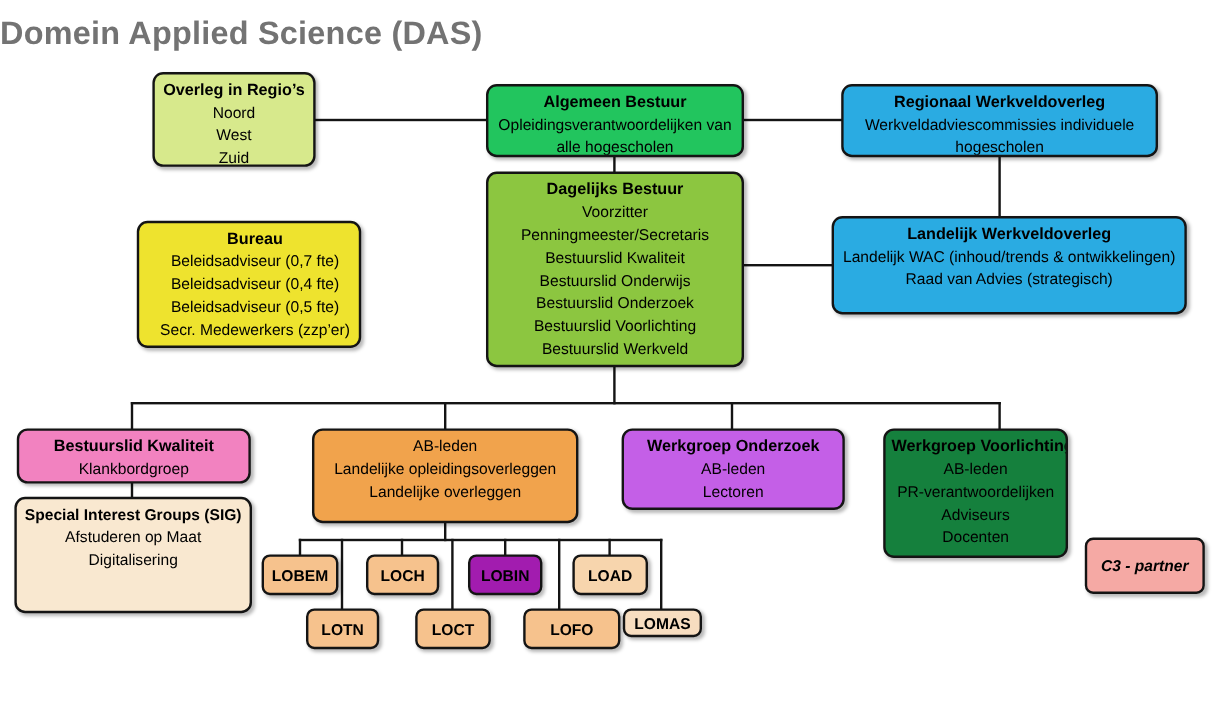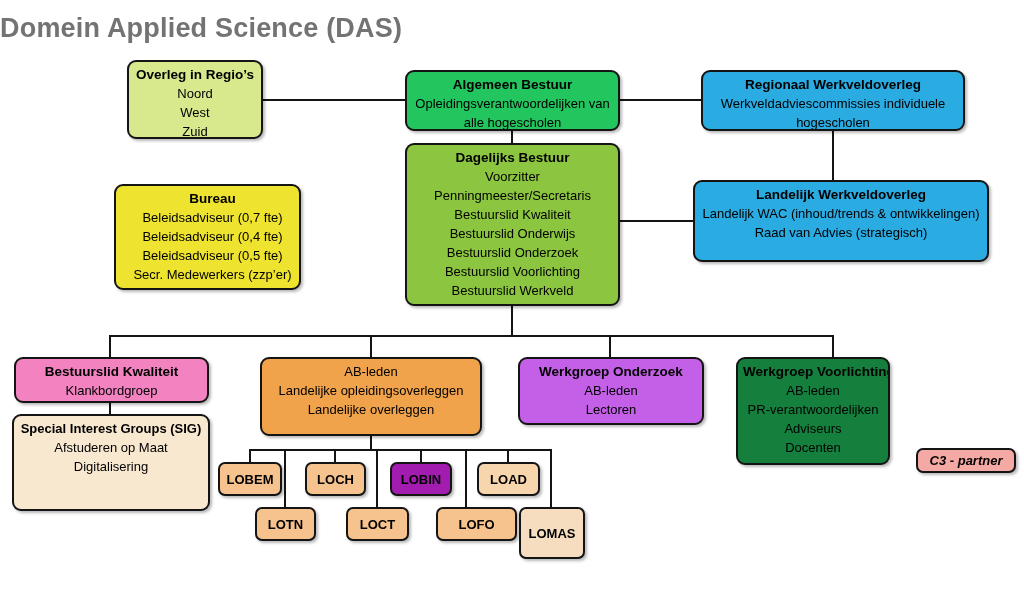--- a/index.html
+++ b/index.html
@@ -131,21 +131,21 @@
   </div>
 
   <div class="box" style="left: 736px; top: 357px; width: 154px; height: 108px; background-color: #15803d;">
     <div class="box-title">Werkgroep Voorlichting</div>
     <div class="box-line">AB-leden</div>
     <div class="box-line">PR-verantwoordelijken</div>
     <div class="box-line">Adviseurs</div>
     <div class="box-line">Docenten</div>
   </div>
 
-  <div class="box mini c3" style="left: 904px; top: 448px; width: 100px; height: 25px; background-color: rgb(245, 169, 164); margin-left: 12px;">
+  <div class="box mini c3" style="left: 904px; top: 448px; width: 100px; height: 47px; background-color: rgb(245, 169, 164);">
     <div class="box-title">C3 - partner</div>
   </div>
 
   <div class="box mini" style="left: 218px; top: 462px; width: 64px; height: 34px; background-color: rgb(246, 194, 141);">
     <div class="box-title">LOBEM</div>
   </div>
   <div class="box mini" style="left: 305px; top: 462px; width: 61px; height: 34px; background-color: rgb(246, 194, 141);">
     <div class="box-title">LOCH</div>
   </div>
   <div class="box mini" style="left: 390px; top: 462px; width: 62px; height: 34px; background-color: #a21caf;">
@@ -156,17 +156,17 @@
   </div>
   <div class="box mini" style="left: 255px; top: 507px; width: 61px; height: 34px; background-color: rgb(246, 194, 141);">
     <div class="box-title">LOTN</div>
   </div>
   <div class="box mini" style="left: 346px; top: 507px; width: 63px; height: 34px; background-color: rgb(246, 194, 141);">
     <div class="box-title">LOCT</div>
   </div>
   <div class="box mini" style="left: 436px; top: 507px; width: 81px; height: 34px; background-color: rgb(246, 194, 141);">
     <div class="box-title">LOFO</div>
   </div>
-  <div class="box mini" style="left: 519px; top: 507px; width: 66px; height: 52px; background-color: rgb(247, 221, 192);">
+  <div class="box mini" style="left: 519px; top: 507px; width: 66px; height: 24px; background-color: rgb(247, 221, 192);">
     <div class="box-title">LOMAS</div>
   </div>
 
 </div>
 
 </body></html>

